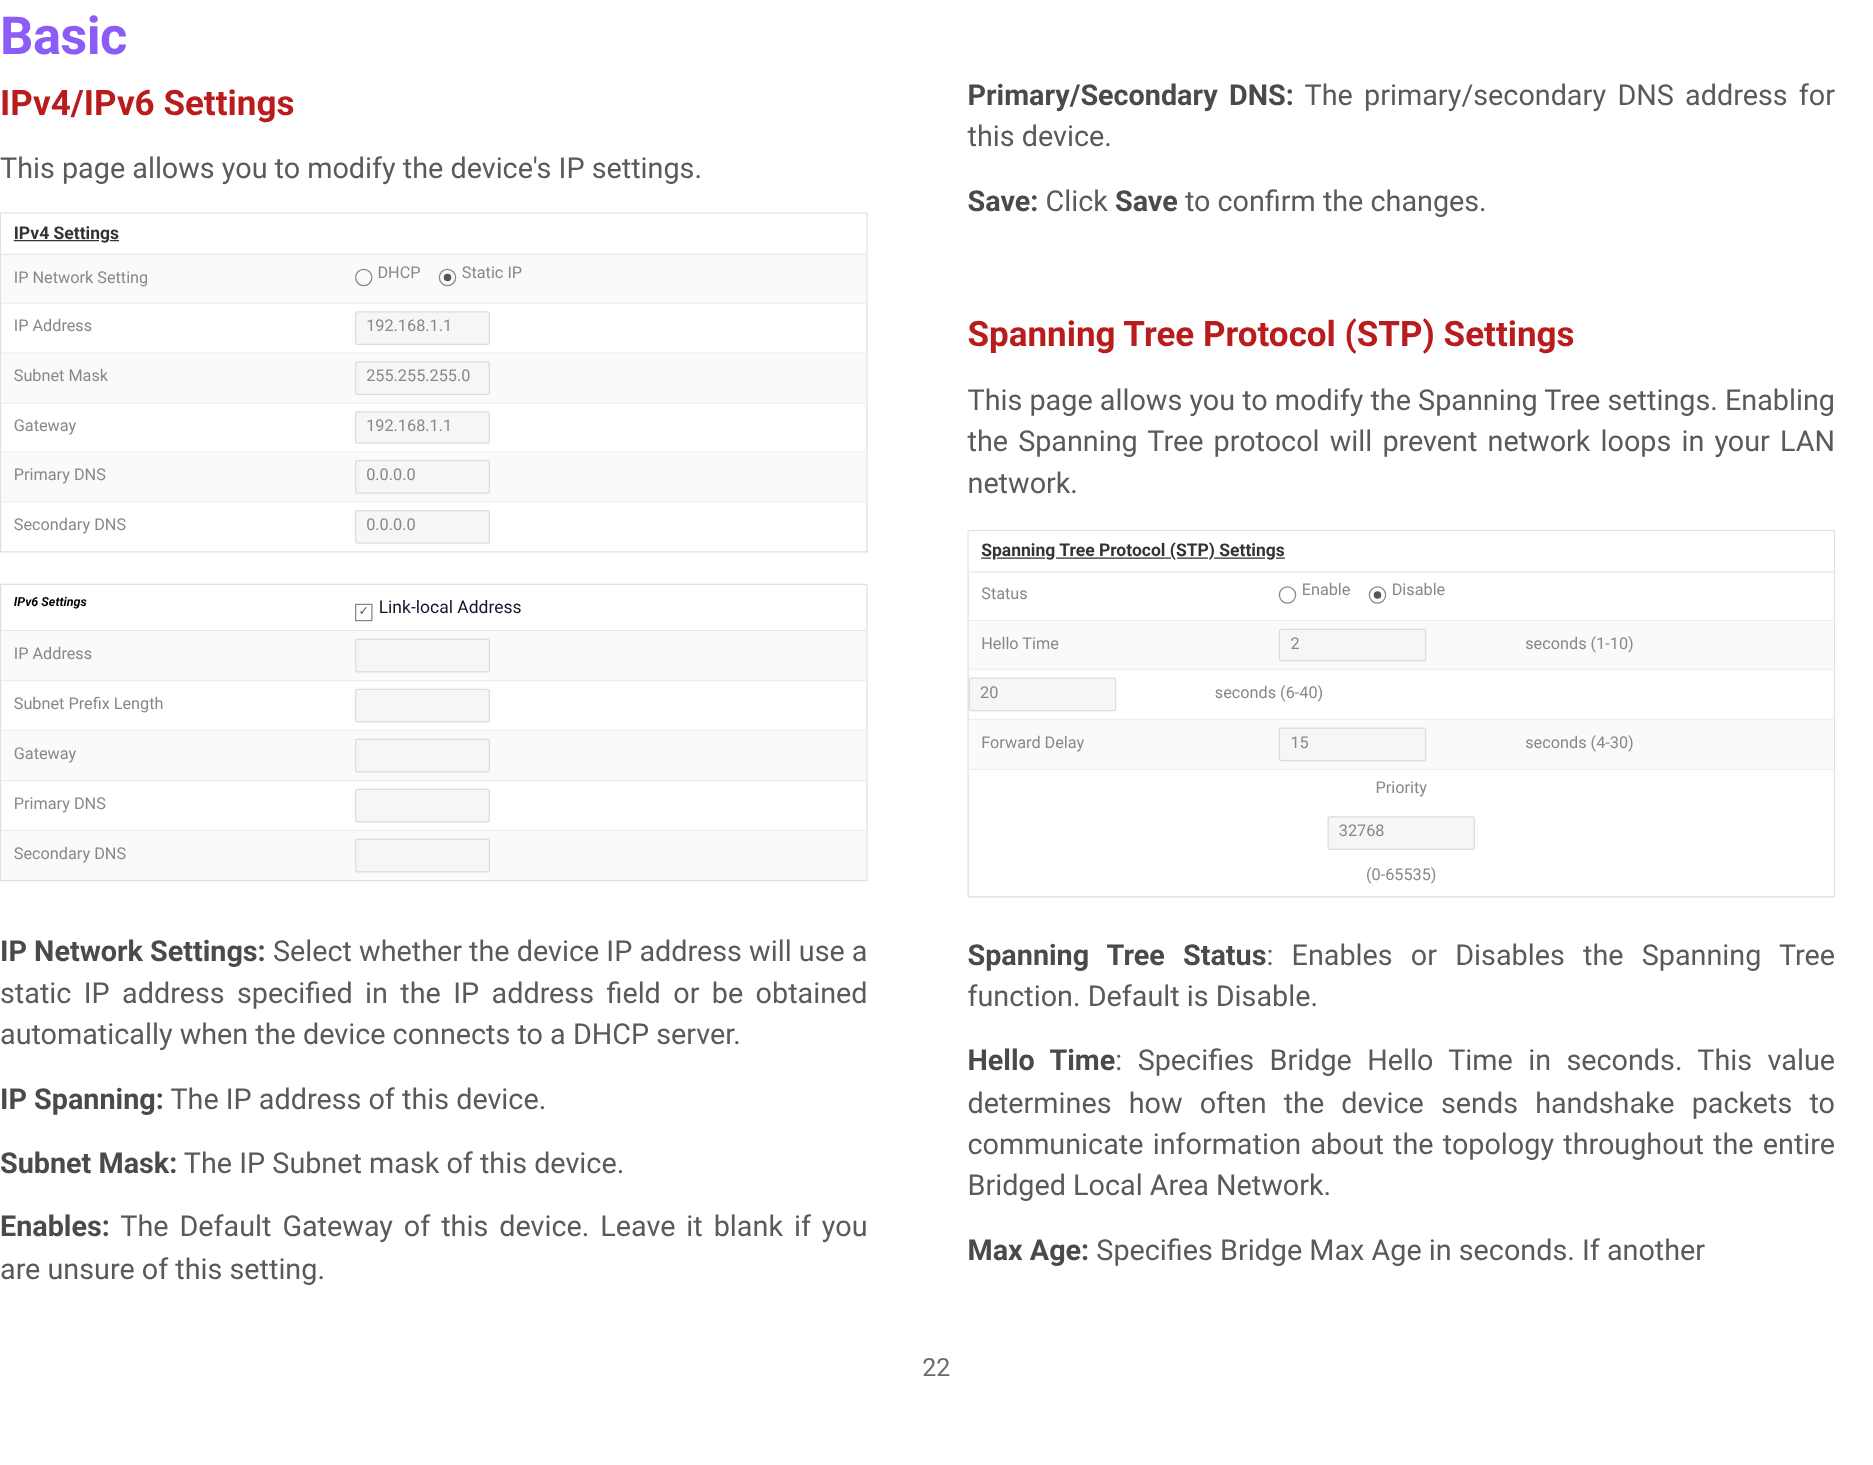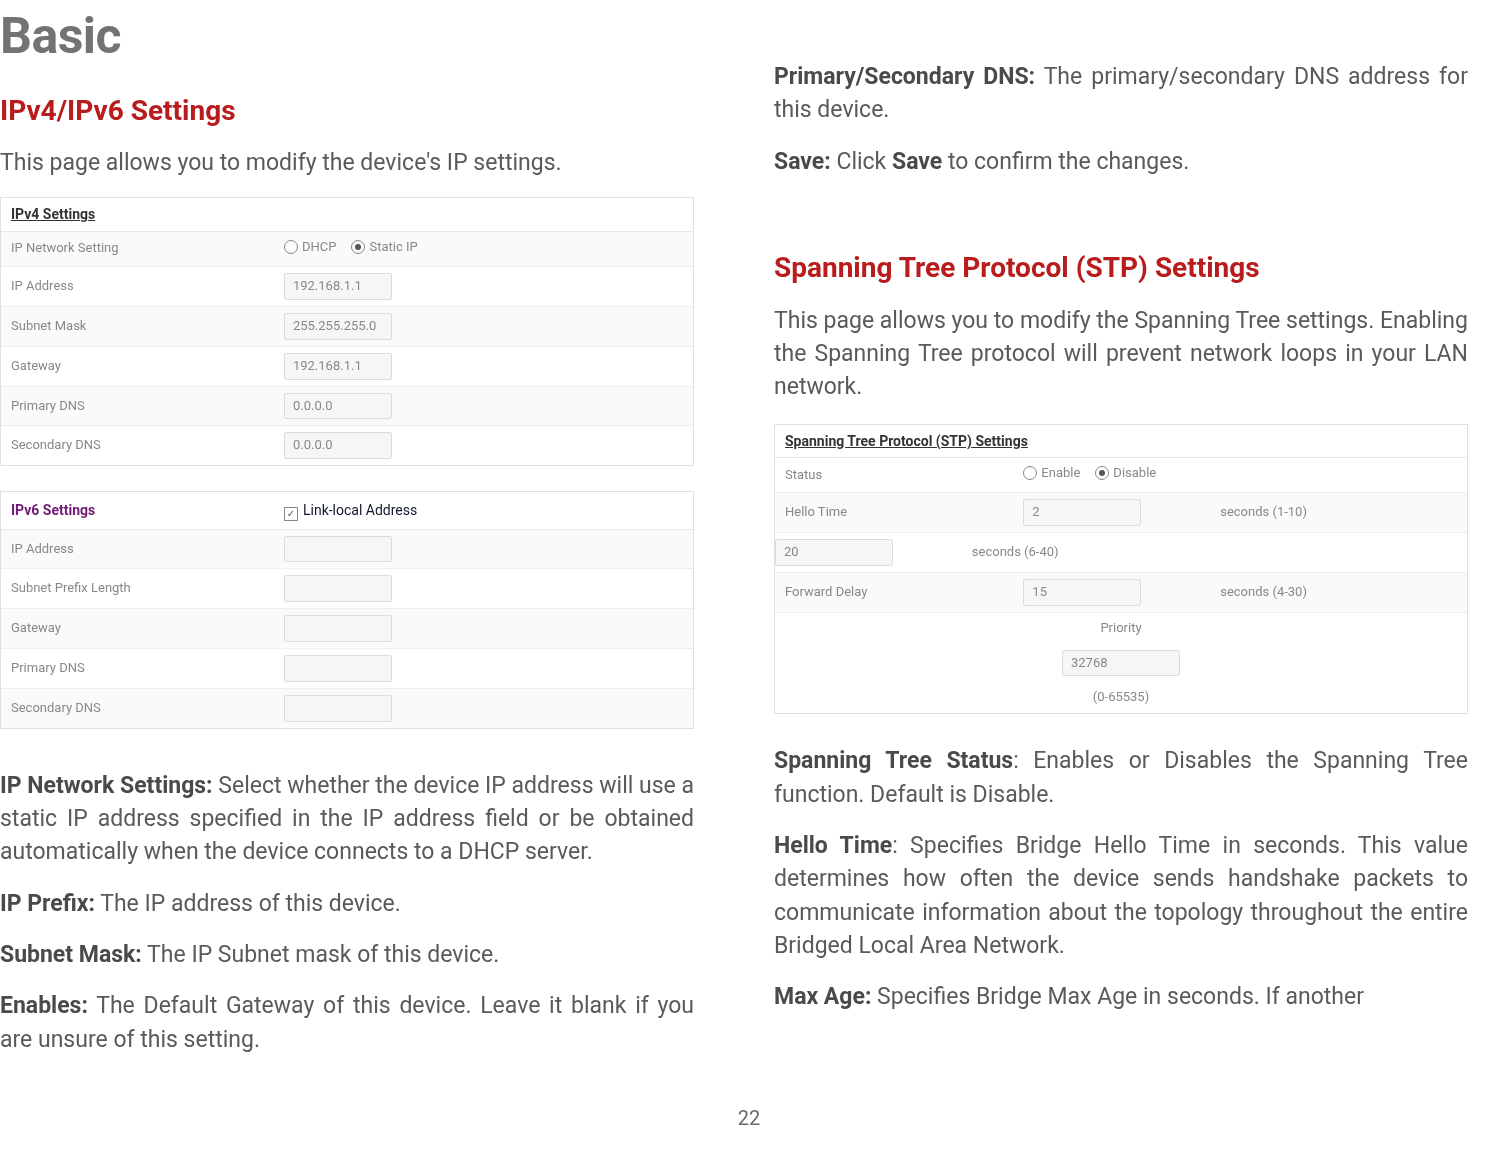--- a/index.html
+++ b/index.html
@@ -18,24 +18,24 @@
     }
     .column {
       flex: 1;
       padding-right: 40px;
     }
     .column:last-child {
       padding-right: 0;
       padding-left: 40px;
     }
     h1 {
-      font-size: 50px;
-      font-weight: 700;
-      margin: 0 0 18px 0;
-      color: #737373;
+      font-size: 42px;
+      font-weight: 700;
+      margin: 0 0 2px 0;
+      color: #8b5cf6;
       letter-spacing: -0.5px;
     }
     h2 {
       font-size: 28px;
       font-weight: 700;
       margin: 0 0 15px 0;
       color: #b91c1c;
     }
     h2.stp-heading {
       margin-top: 70px;
@@ -96,21 +96,21 @@
       font-size: 13px;
       border-radius: 2px;
     }
     .radio-group {
       display: inline-flex;
       gap: 15px;
       color: #888;
     }
     .radio-item {
       display: inline-flex;
-      align-items: center;
+      align-items: flex-end;
       gap: 4px;
     }
     .radio {
       width: 12px;
       height: 12px;
       border: 1px solid #888;
       border-radius: 50%;
       display: inline-flex;
       align-items: center;
       justify-content: center;
@@ -139,22 +139,23 @@
       color: #555;
     }
     .ipv6-header {
       display: flex;
       border-bottom: 1px solid #e8e8e8;
     }
     .ipv6-header .sshot-h-left {
       flex: 0 0 38%;
       font-weight: 700;
       padding: 8px 10px;
-      color: #701a75;
-      font-size: 14px;
+      color: #000000;
+      font-size: 10px;
+      font-style: italic;
     }
     .ipv6-header .sshot-h-right {
       flex: 1;
       font-weight: 400;
       padding: 8px 0;
       color: #0f172a;
       font-size: 14px;
     }
     .stp-row {
       display: flex;
@@ -269,21 +270,21 @@
         <div class="cell-label">Primary DNS</div>
         <div class="cell-value"><span class="input-box">&nbsp;</span></div>
       </div>
       <div class="row">
         <div class="cell-label">Secondary DNS</div>
         <div class="cell-value"><span class="input-box">&nbsp;</span></div>
       </div>
     </div>
 
     <p><strong>IP Network Settings:</strong><span> Select whether the device IP address will use a static IP address specified in the IP address field or be obtained automatically when the device connects to a DHCP server.</span></p>
-    <p class="para-spaced"><strong>IP Prefix:</strong><span> The IP address of this device.</span></p>
+    <p class="para-spaced"><strong>IP Spanning:</strong><span> The IP address of this device.</span></p>
     <p class="para-spaced"><strong>Subnet Mask:</strong><span> The IP Subnet mask of this device.</span></p>
     <p class="para-spaced"><strong>Enables:</strong><span> The Default Gateway of this device. Leave it blank if you are unsure of this setting.</span></p>
   </div>
 
   <div class="column">
     <div style="height:60px;"></div>
     <p><strong>Primary/Secondary DNS:</strong><span> The primary/secondary DNS address for this device.</span></p>
     <p><strong>Save:</strong><span> Click </span><strong>Save</strong><span> to confirm the changes.</span></p>
 
     <h2 class="stp-heading">Spanning Tree Protocol (STP) Settings</h2>

